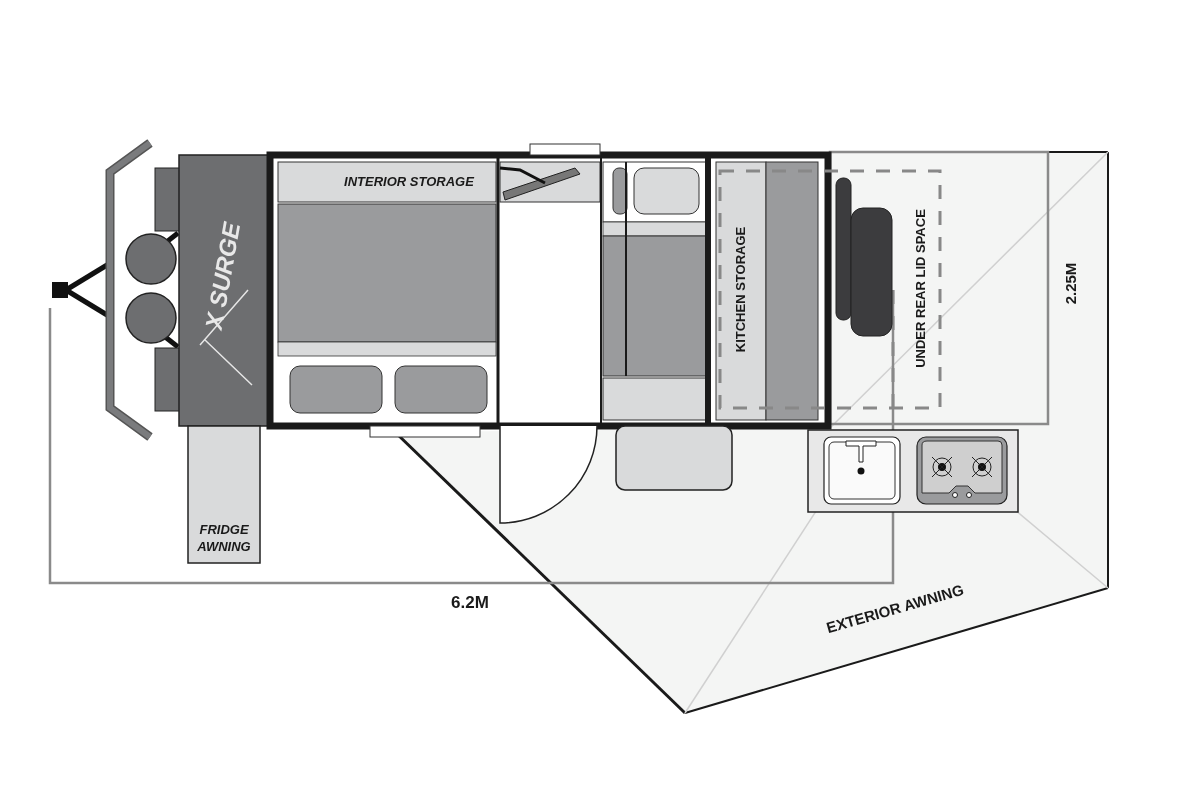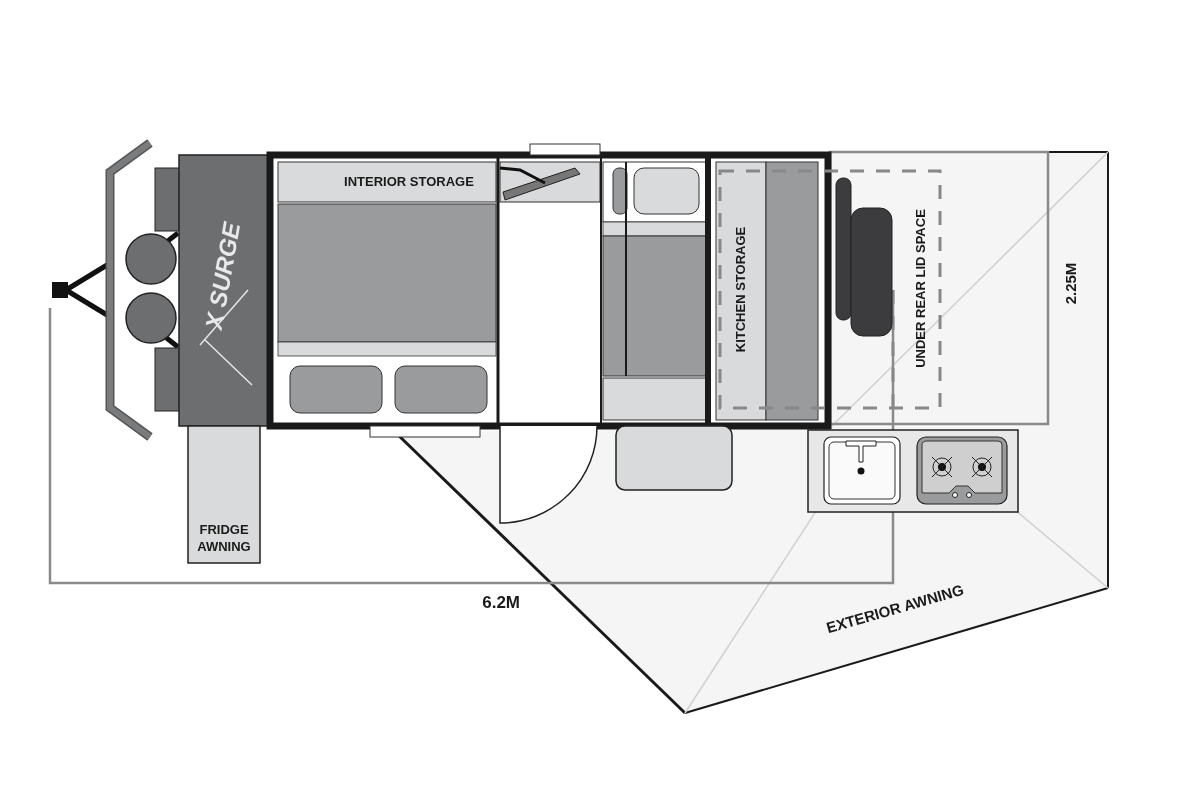--- a/index.html
+++ b/index.html
@@ -111,28 +111,28 @@
     <circle cx="982" cy="467" r="4" fill="#111"></circle>
     <line x1="972" y1="457" x2="992" y2="477" stroke="#222"></line>
       <line x1="992" y1="457" x2="972" y2="477" stroke="#222"></line>
     <circle cx="955" cy="495" r="2.5" fill="#fff" stroke="#222"></circle>
     <circle cx="969" cy="495" r="2.5" fill="#fff" stroke="#222"></circle>
   </g>
 </svg>
 
 <div class="lbl" style="left:168px;top:262px;width:110px;text-align:center;font-size:24px;font-style:italic;color:#e8e8e8;transform:rotate(-80deg);">X SURGE</div>
 
-<div class="lbl" style="left:278px;top:174px;width:262px;text-align:center;font-size:13px;">INTERIOR STORAGE</div>
+<div class="lbl" style="left:278px;top:174px;width:262px;text-align:center;font-size:13px;font-style:italic;">INTERIOR STORAGE</div>
 
 <div class="lbl vert" style="left:660px;top:282px;width:160px;text-align:center;font-size:13px;">KITCHEN STORAGE</div>
 
 <div class="lbl vert" style="left:830px;top:281px;width:180px;text-align:center;font-size:13px;">UNDER REAR LID SPACE</div>
 
 <div class="lbl vert" style="left:1040px;top:275px;width:60px;text-align:center;font-size:15px;">2.25M</div>
 
-<div class="lbl" style="left:188px;top:521px;width:72px;text-align:center;font-size:13px;line-height:17px;">
+<div class="lbl" style="left:188px;top:521px;width:72px;text-align:center;font-size:13px;line-height:17px;font-style:italic;">
   <div>FRIDGE</div>
   <div>AWNING</div>
 </div>
 
-<div class="lbl" style="left:420px;top:593px;width:100px;text-align:right;font-size:17px;">6.2M</div>
+<div class="lbl" style="left:420px;top:593px;width:100px;text-align:center;font-size:17px;">6.2M</div>
 
 <div class="lbl" style="left:800px;top:600px;width:190px;text-align:center;font-size:15px;transform:rotate(-16deg);">EXTERIOR AWNING</div>
 
 </body></html>

